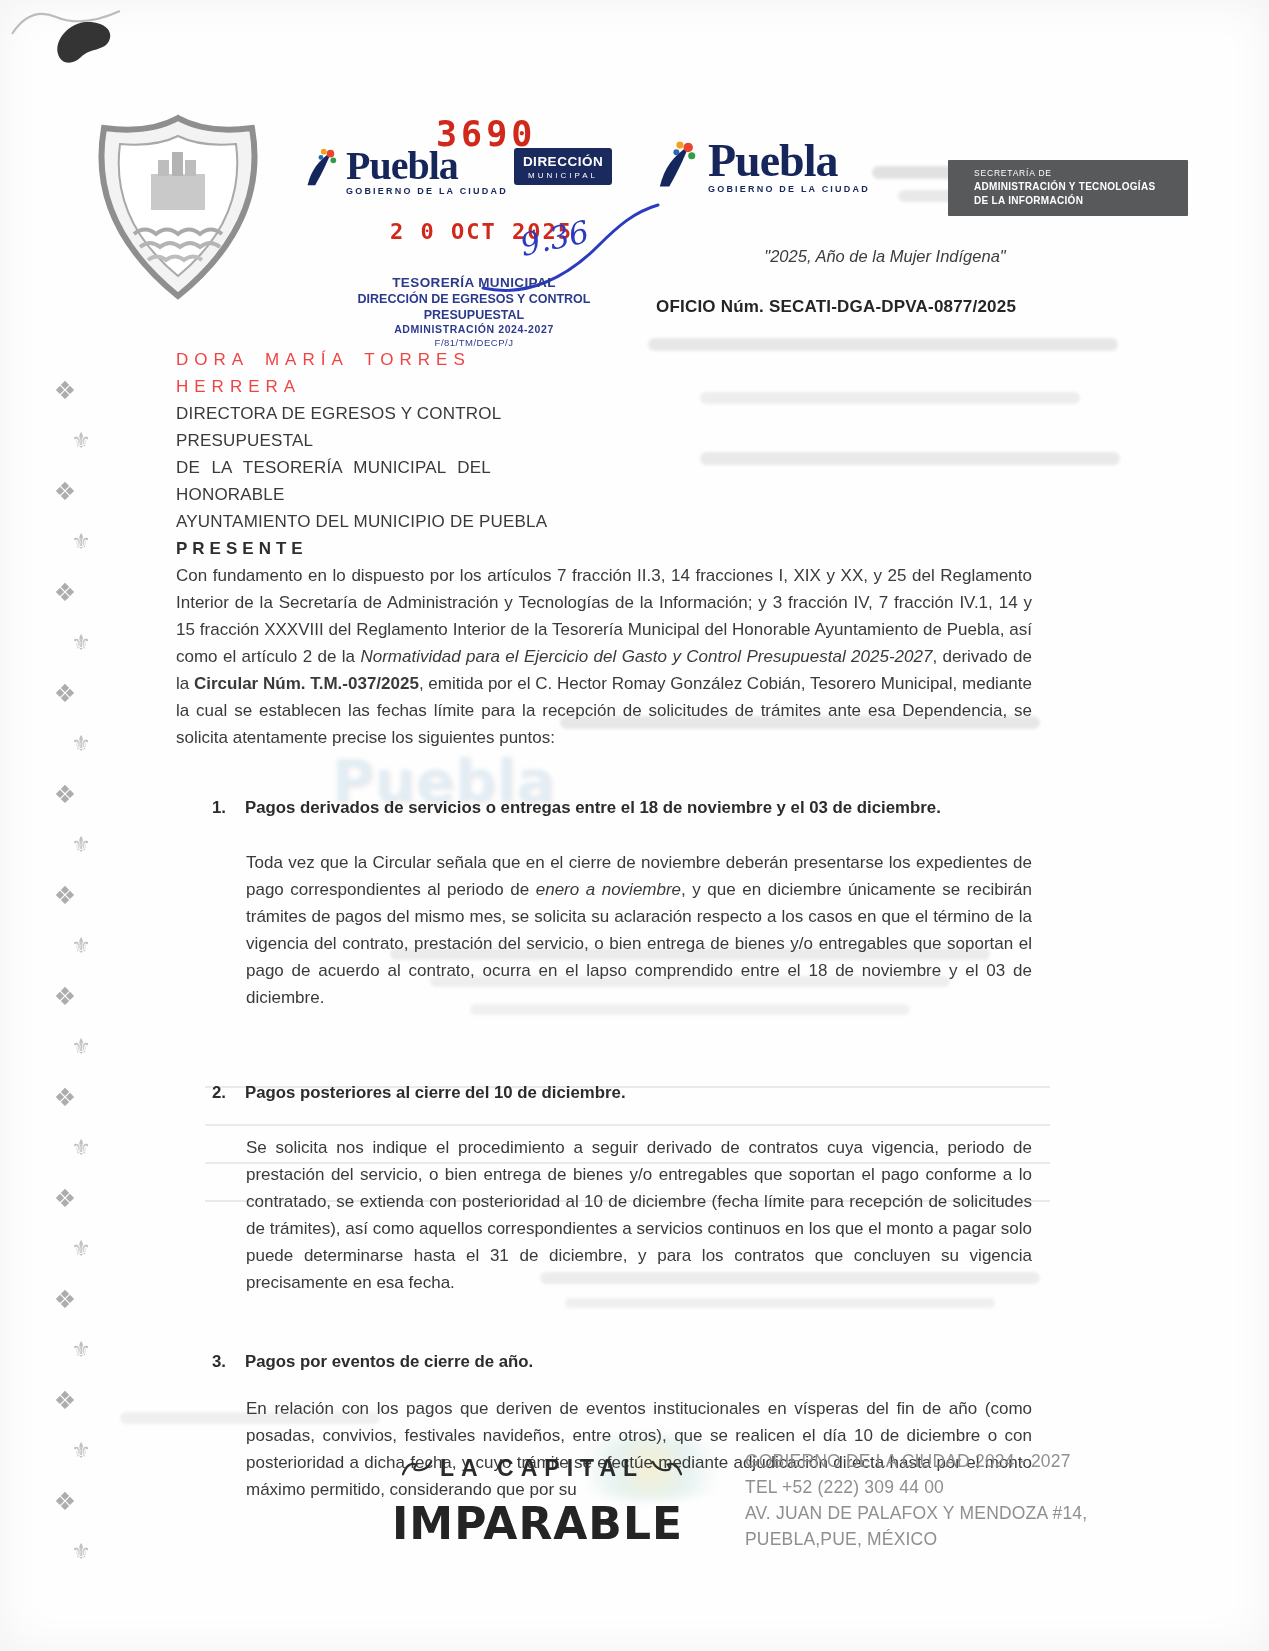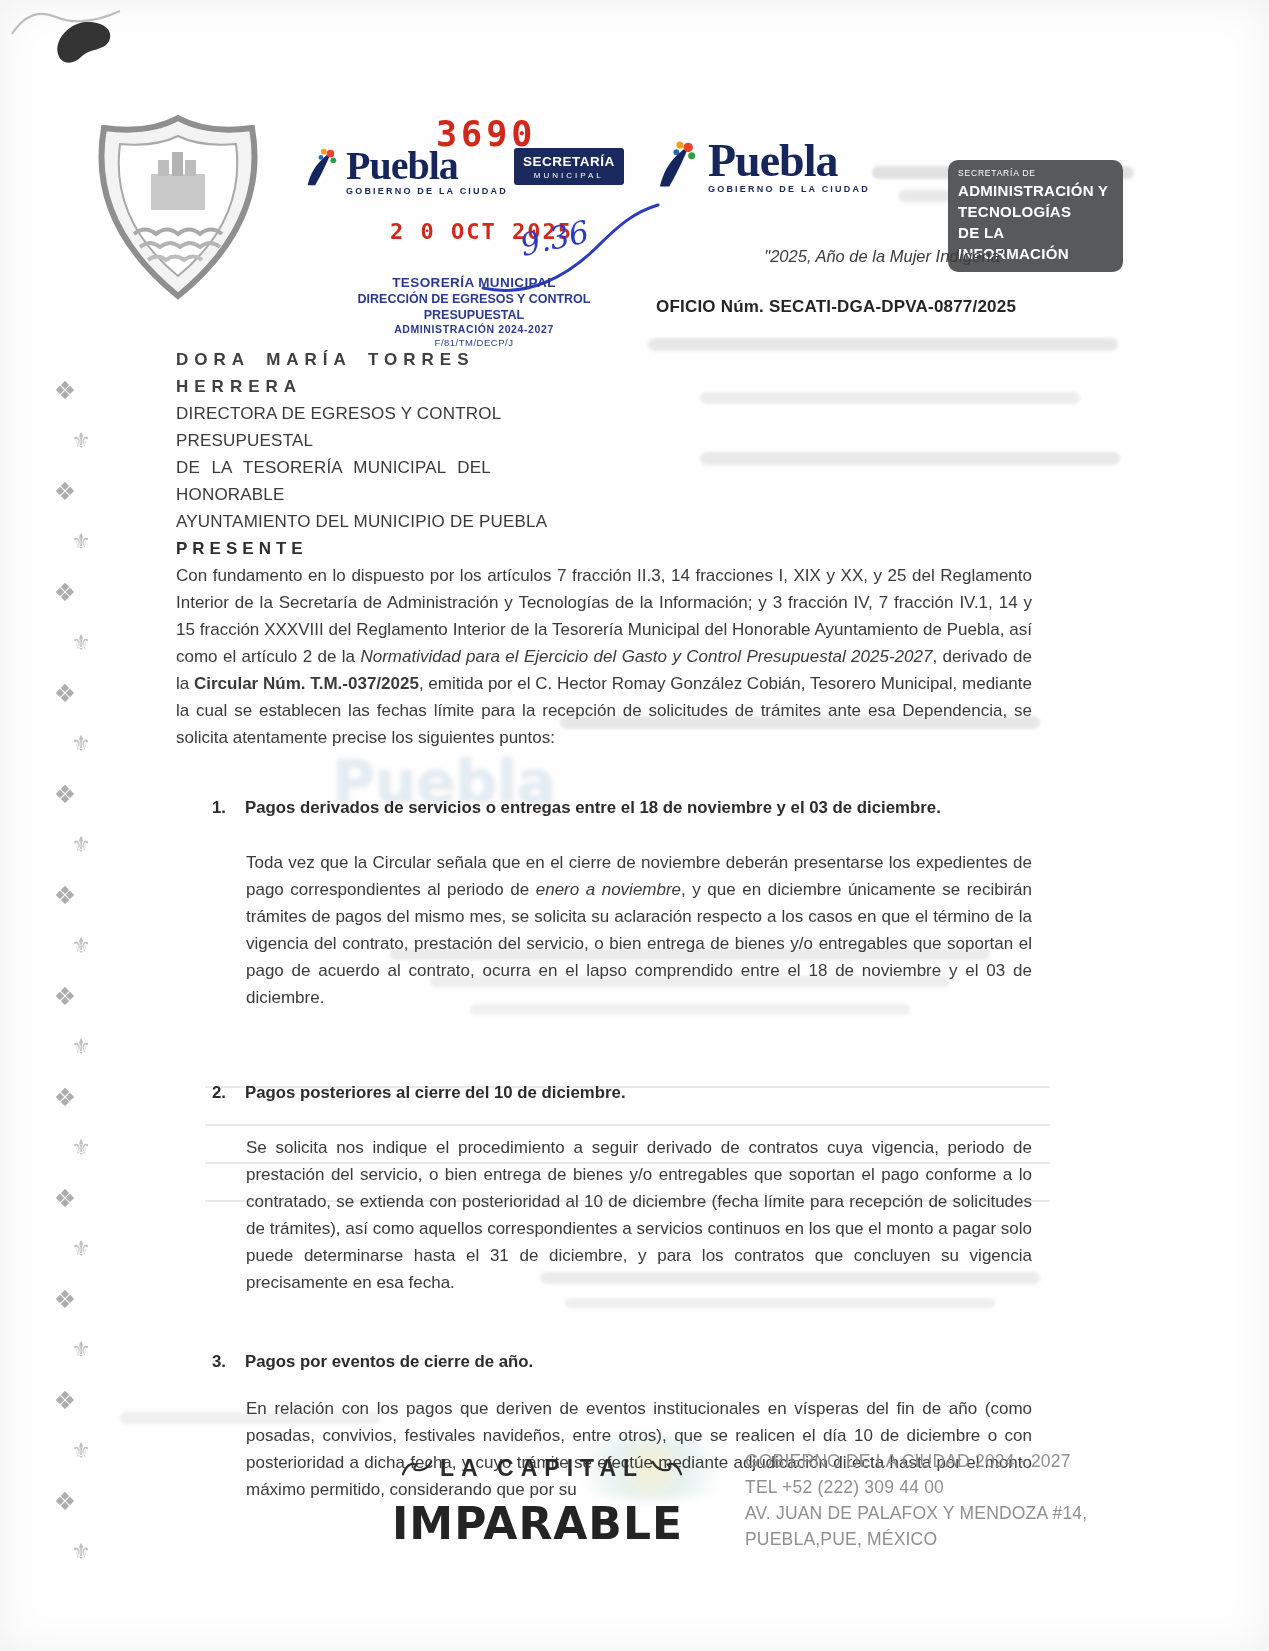--- a/index.html
+++ b/index.html
@@ -44,34 +44,34 @@
     color:#2b3a8c; line-height:1.28; }
   #stampLines .s1 { font-size:13.5px; font-weight:bold; letter-spacing:.4px; }
   #stampLines .s2 { font-size:12.5px; font-weight:bold; }
   #stampLines .s3 { font-size:12.5px; font-weight:bold; }
   #stampLines .s4 { font-size:10.5px; font-weight:bold; letter-spacing:.6px; }
   #stampLines .s5 { font-size:9.5px; letter-spacing:.5px; }
 
   
   #hrLogo { left:648px; top:138px; display:flex; align-items:flex-start; gap:8px; }
   #hrLogo .wordmark { font-size:46px; }
-  #hrBadge { left:948px; top:160px; width:175px; background:#58595b; color:#fff;
-    border-radius:10px; padding:8px 10px; line-height:1.4; }
+  #hrBadge { left:948px; top:160px; width:240px; background:#58595b; color:#fff;
+    border-radius:1px; padding:8px 26px; line-height:1.4; }
   #hrBadge .b1 { display:block; font-size:8.5px; letter-spacing:.8px; }
-  #hrBadge .b2, #hrBadge .b3 { display:block; font-size:15px; font-weight:bold; letter-spacing:.3px; }
+  #hrBadge .b2, #hrBadge .b3 { display:block; font-size:10px; font-weight:bold; letter-spacing:.3px; }
   #quote { left:660px; top:247px; width:450px; text-align:center;
     font-style:italic; font-size:16.5px; color:#3c3c3c; }
   #oficio { left:656px; top:297px; font-weight:bold; font-size:17px;
     color:#252525; letter-spacing:.2px; }
 
   
   #letter { left:176px; top:346px; width:856px; font-size:17px;
     line-height:27px; color:#3a3a3a; }
   .addressee { width:420px; }
-  .addr-name { font-weight:bold; letter-spacing:6px; word-spacing:6px; color:#404040; }
+  .addr-name { font-weight:normal; letter-spacing:6px; word-spacing:6px; color:#ef4444; }
   .addr-line { letter-spacing:.2px; }
   .addr-spread { word-spacing:6.5px; }
   .addr-presente { font-weight:bold; letter-spacing:5px; word-spacing:6px; color:#2e2e2e; }
   #intro { text-align:justify; }
   .seg-b { font-weight:bold; }
   .seg-i { font-style:italic; }
   #list { margin-top:43px; }
   .item-head { display:flex; gap:13px; padding-left:36px;
     font-weight:bold; color:#2c2c2c; font-size:16.8px; }
   .item-num { min-width:20px; }
@@ -176,21 +176,21 @@
       <circle cx="34" cy="8" r="4" fill="#e8452c"></circle>
       <circle cx="27" cy="6" r="3" fill="#f4a01c"></circle>
       <circle cx="37" cy="15" r="3" fill="#2e9e49"></circle>
       <circle cx="24" cy="12" r="2.5" fill="#2a66b4"></circle>
     </svg>
     <div>
       <div class="wordmark">Puebla</div>
       <div class="wordmark-sub">GOBIERNO DE LA CIUDAD</div>
     </div>
     <div class="tes-badge">
-      <span class="l1">SECRETARÍA</span>
+      <span class="l1">DIRECCIÓN</span>
       <span class="l2">MUNICIPAL</span>
     </div>
   </div>
 
   <div id="stampDate" class="abs">2 0 OCT 2025</div>
   <svg class="abs" style="left:468px;top:200px" width="200" height="100">
     <path d="M15 88 C60 98 100 76 130 46 C150 26 166 12 190 5" stroke="#2b3bc0" stroke-width="3" fill="none" stroke-linecap="round"></path>
   </svg>
   <div id="handTime" class="abs">9.36</div>
 

